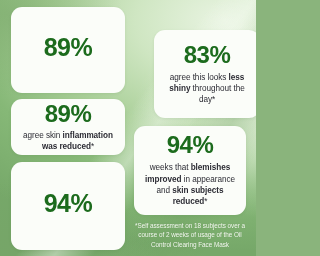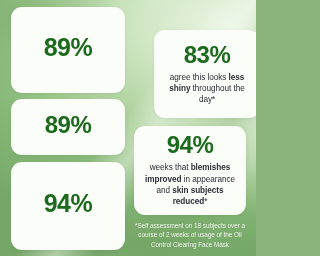--- a/index.html
+++ b/index.html
@@ -124,20 +124,21 @@
     <div class="stat">89%</div>
   </div>
 
   <div class="card" id="card-less-shiny">
     <div class="stat">83%</div>
     <div class="desc"><span>agree this looks </span><b>less shiny</b><span> throughout the day*</span></div>
   </div>
 
   <div class="card" id="card-inflammation">
     <div class="stat">89%</div>
+    <div class="desc"><span>agree skin </span><b>inflammation was reduced</b><span>*</span></div>
   </div>
 
   <div class="card" id="card-blemishes">
     <div class="stat">94%</div>
     <div class="desc"><span>weeks that </span><b>blemishes improved</b><span> in appearance and </span><b>skin subjects reduced</b><span>*</span></div>
   </div>
 
   <div class="card" id="card-recommend">
     <div class="stat">94%</div>
   </div>

